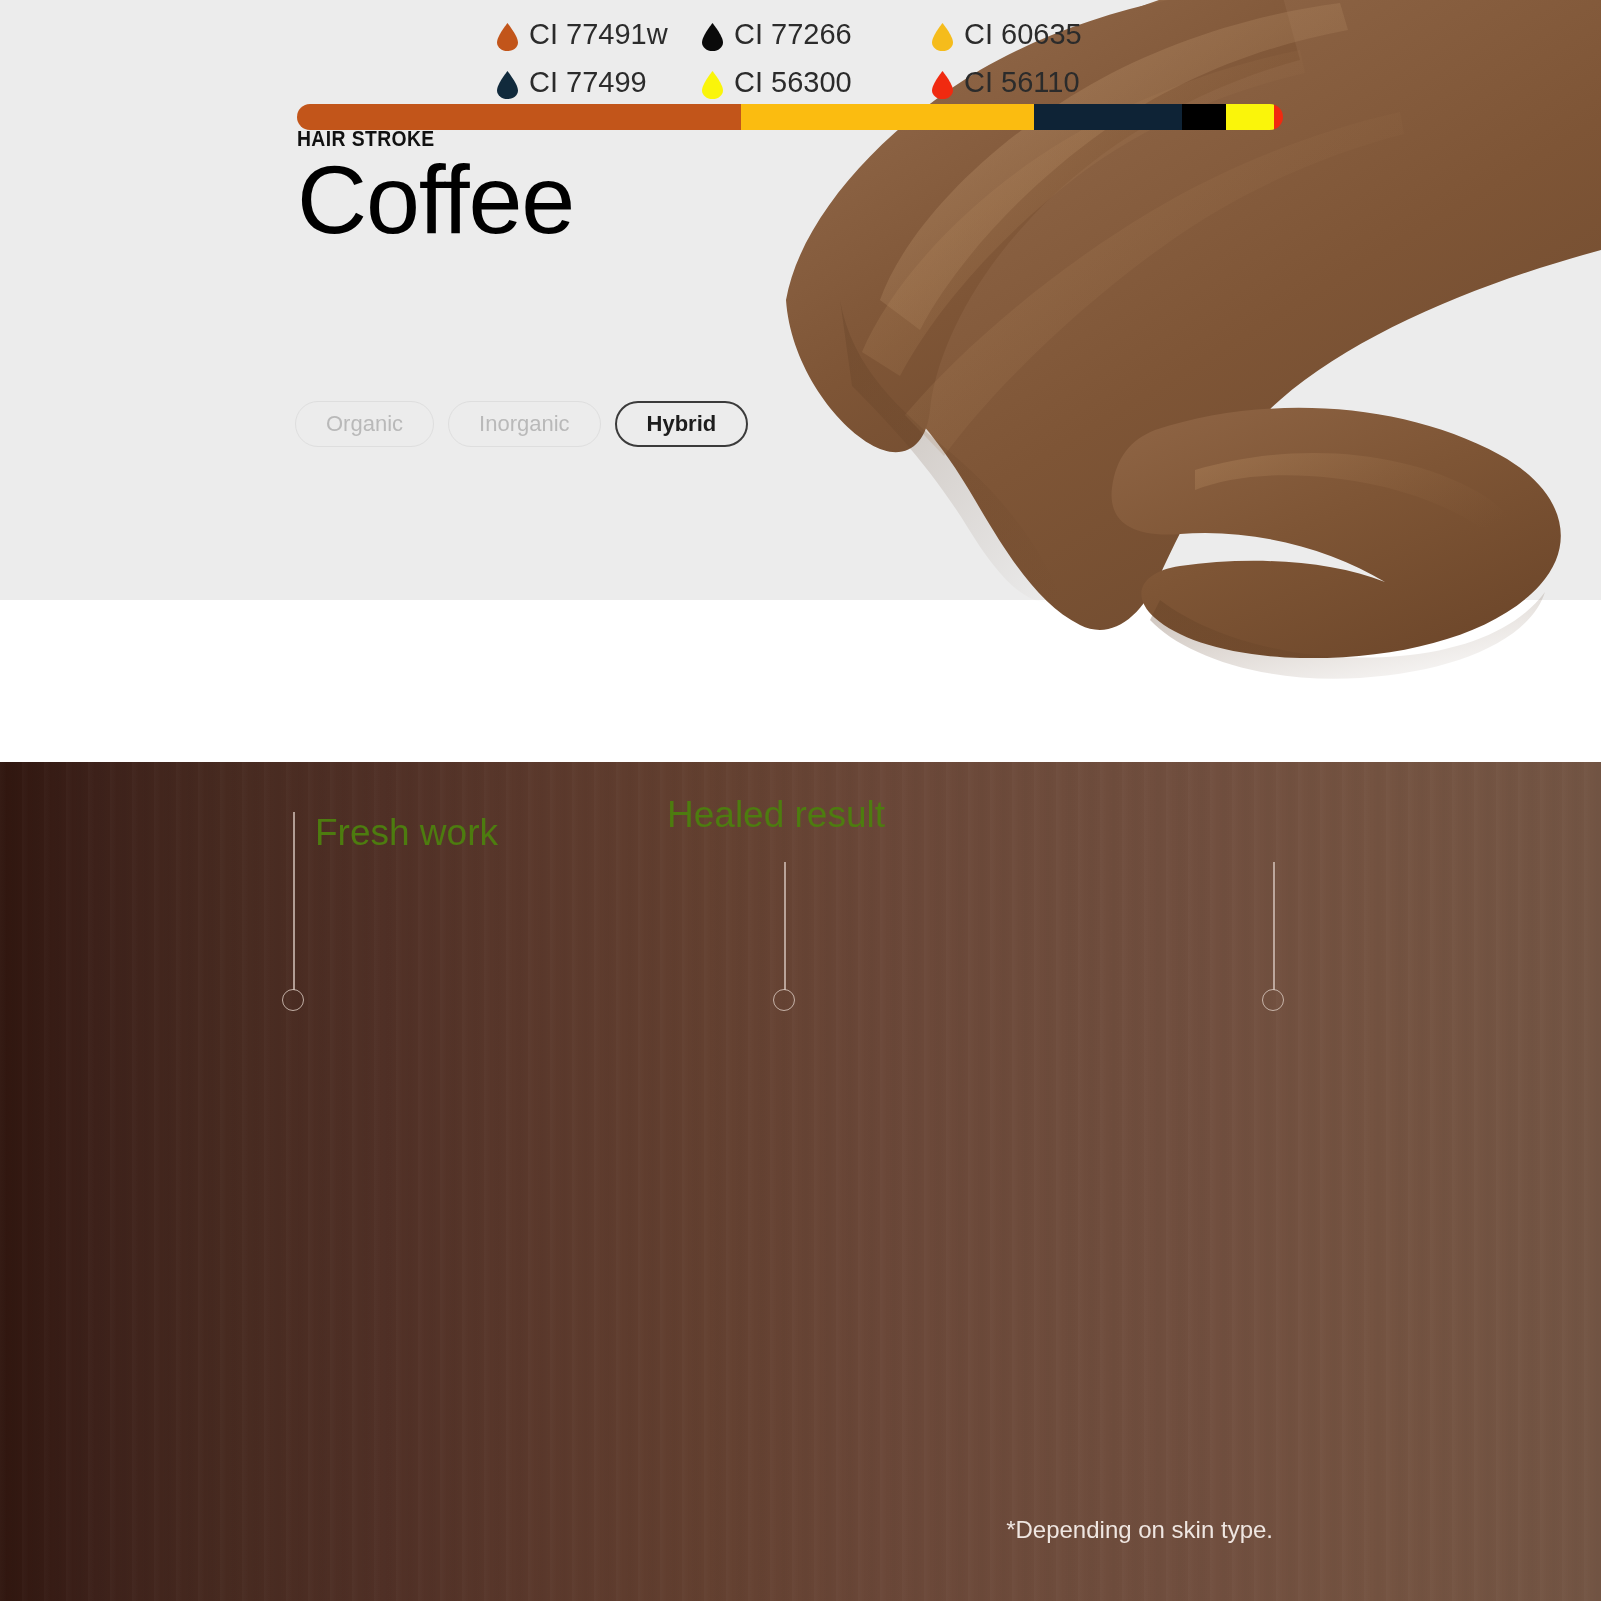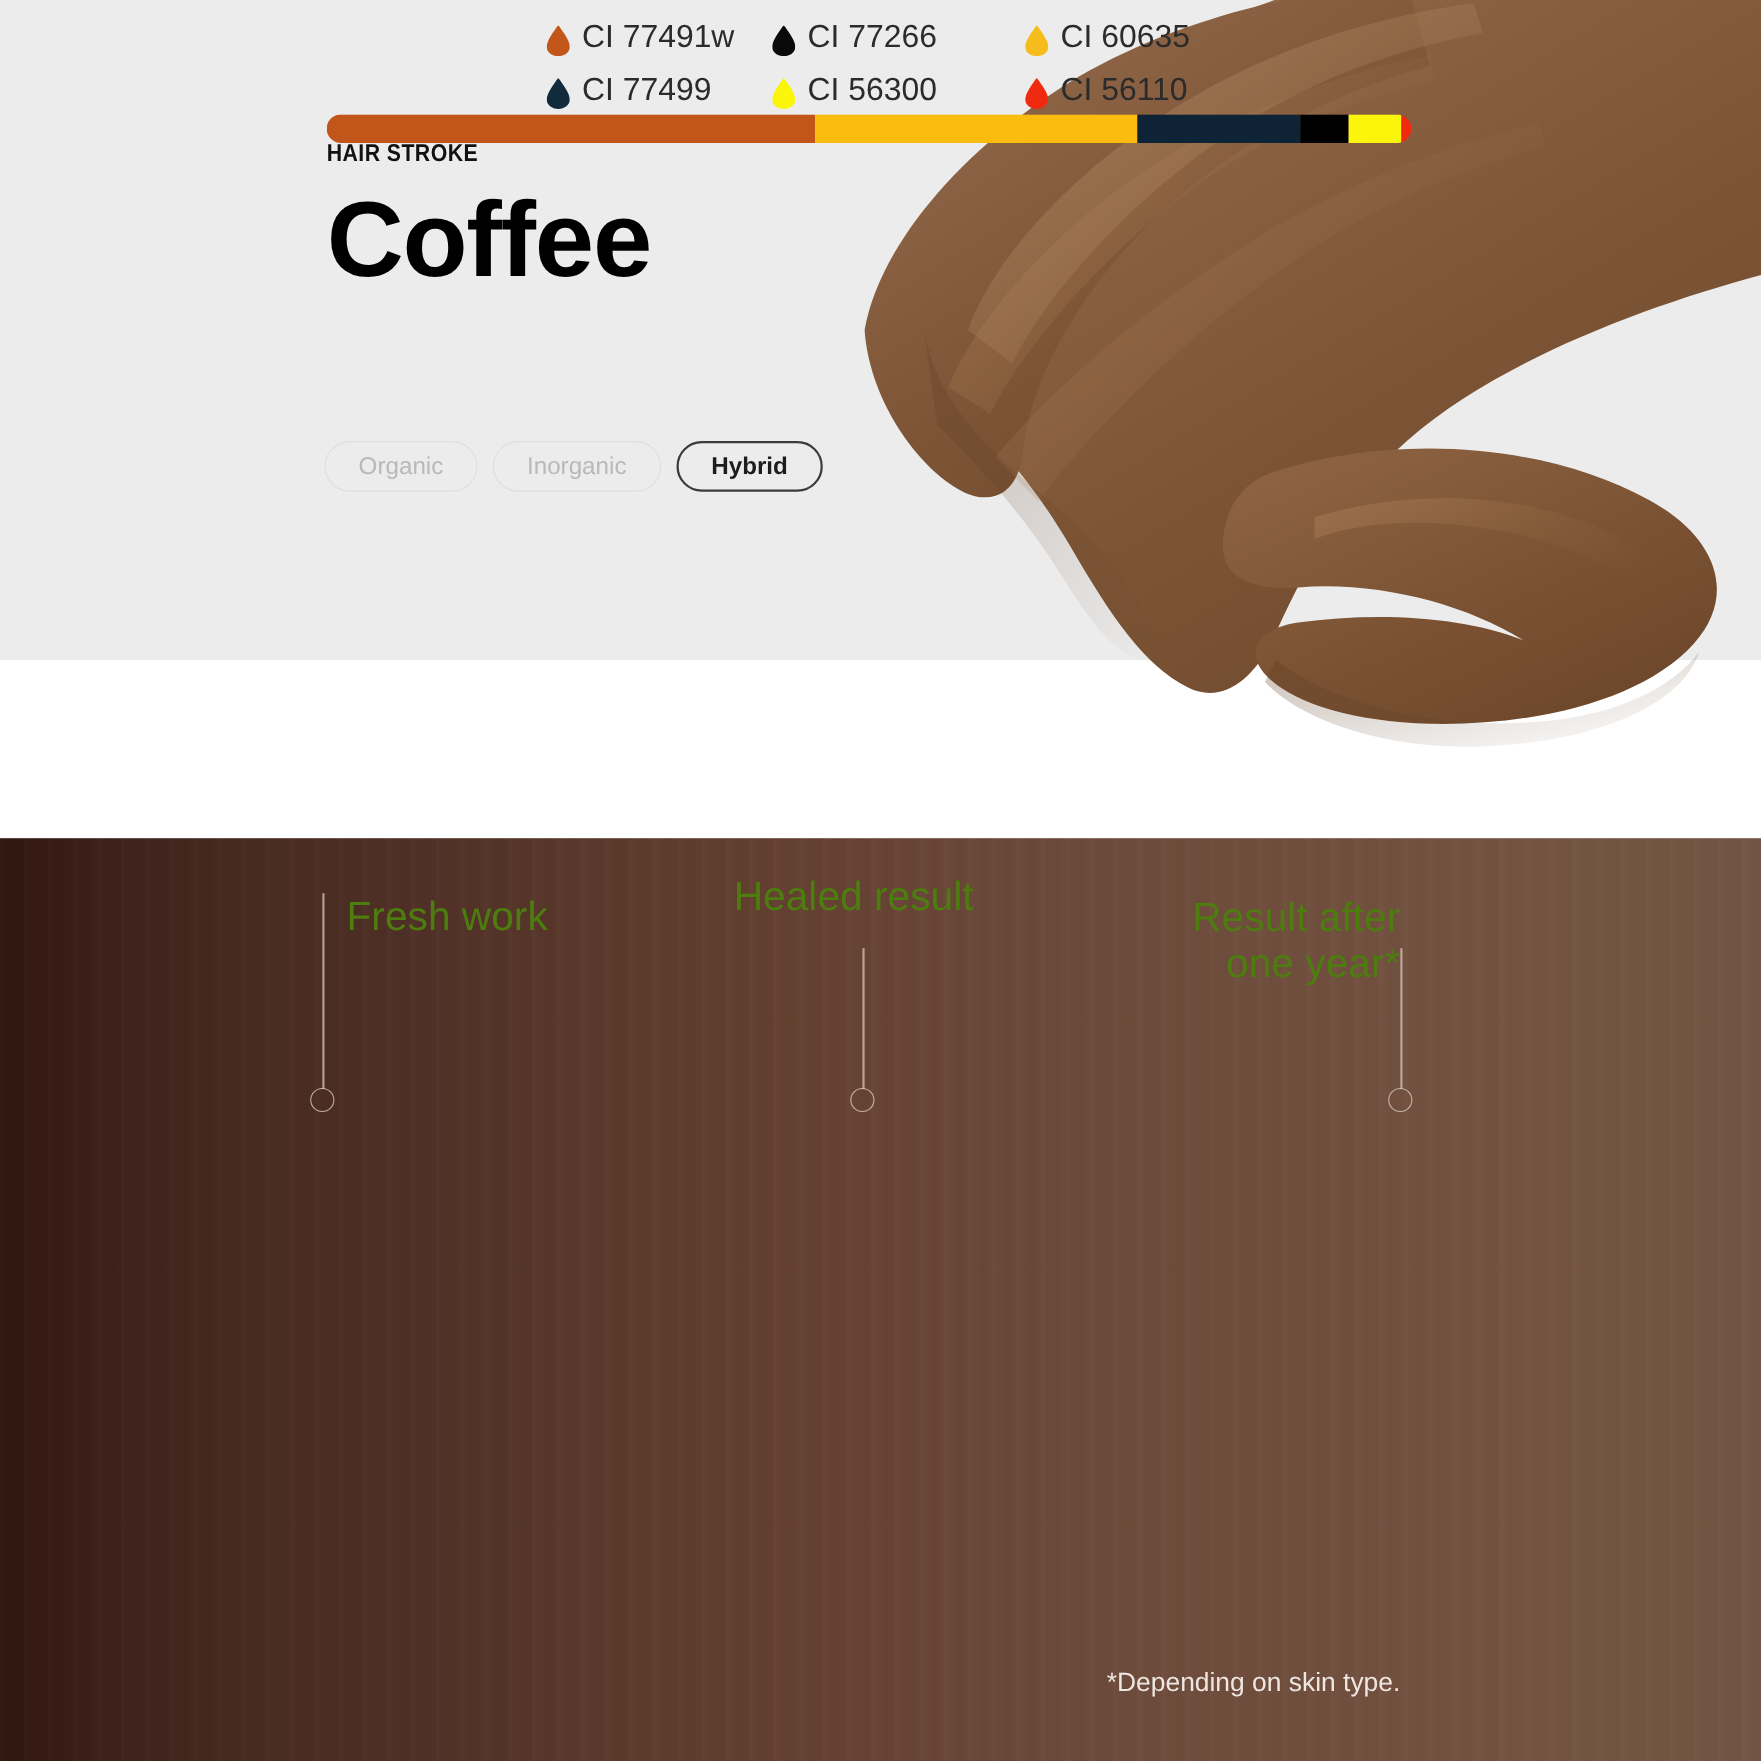--- a/index.html
+++ b/index.html
@@ -5,21 +5,21 @@
   html,body{margin:0;padding:0;background:#fff;}
   body{font-family:"Liberation Sans",sans-serif;}
   #page{position:relative;width:1601px;height:1601px;overflow:hidden;background:#ffffff;}
 
   
   .header{position:absolute;left:0;top:0;width:1601px;height:600px;background:#ececec;overflow:hidden;}
   .header-text{position:absolute;left:297px;top:126px;z-index:4;}
   .eyebrow{font-size:22px;font-weight:700;letter-spacing:.02em;color:#111;
            font-family:"Liberation Sans Narrow","Liberation Sans",sans-serif;
            transform:scaleX(.88);transform-origin:left center;}
-  .title{margin-top:18px;font-size:97px;line-height:.99;font-weight:700;color:#000;letter-spacing:-.012em;}
+  .title{font-size:97px;line-height:.99;font-weight:400;color:#000;letter-spacing:-.012em;}
   .title span{display:block;}
 
   
   .pills{position:absolute;left:295px;top:401px;display:flex;gap:14px;z-index:4;}
   .pill{height:46px;border-radius:999px;display:flex;align-items:center;justify-content:center;
         padding:0 30px;font-size:22px;box-sizing:border-box;background:transparent;}
   .pill.off{border:1.5px solid #dedede;color:#b9b9b9;font-weight:400;}
   .pill.on{border:2.5px solid #3b3b3b;color:#1d1d1d;font-weight:700;}
 
   
@@ -177,22 +177,20 @@
     <path d="M1160 600 C 1215 642, 1310 664, 1400 656 C 1470 650, 1520 626, 1545 592
              C 1530 640, 1455 672, 1360 678 C 1260 684, 1182 654, 1150 620 Z" fill="url(#gSh)" opacity="0.6"></path>
   </svg>
 
   <div class="strip">
     <div class="strip-sheen"></div>
   </div>
 
   <div class="label lbl1">Fresh work</div>
   <div class="label lbl2">Healed result</div>
-  <div class="label lbl3">Result after
-one year*</div>
 
   <div class="vline" style="left:293px;top:812px;height:178px;"></div>
   <div class="vline" style="left:784px;top:862px;height:128px;"></div>
   <div class="vline" style="left:1273px;top:862px;height:128px;"></div>
 
   <div class="marker" style="left:282px;top:989px;"></div>
   <div class="marker" style="left:773px;top:989px;"></div>
   <div class="marker" style="left:1262px;top:989px;"></div>
 
   <div class="footnote">*Depending on skin type.</div>

